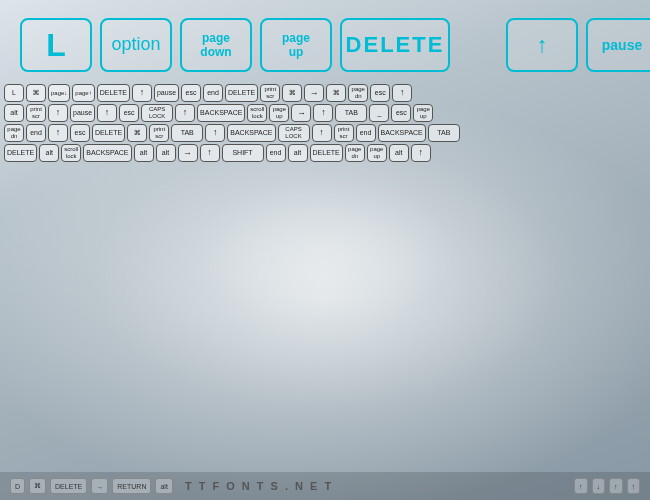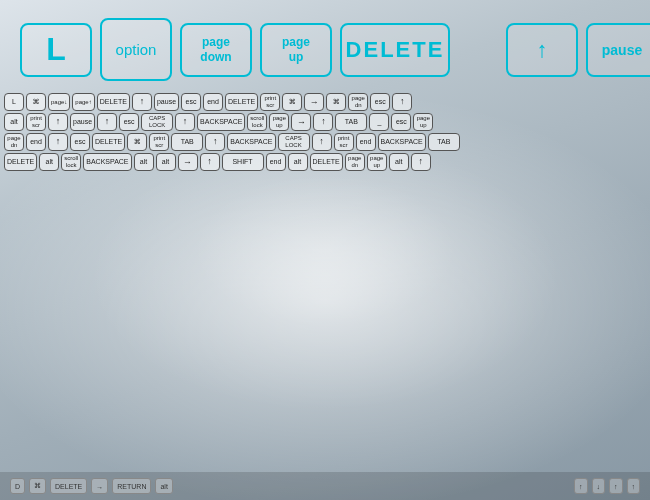--- a/index.html
+++ b/index.html
@@ -61,22 +61,22 @@
     }
 
     .key-L {
       width: 72px;
       height: 54px;
       font-size: 32px;
     }
 
     .key-option {
       width: 72px;
-      height: 63px;
-      font-size: 15px;
+      height: 54px;
+      font-size: 18px;
       font-weight: normal;
       text-align: right;
       line-height: 1.2;
       padding: 4px;
     }
 
     .key-pagedown {
       width: 72px;
       height: 54px;
       font-size: 12px;
@@ -291,19 +291,20 @@
 
   </div>
 
   <div class="bottom-strip">
     <div class="bottom-key">D</div>
     <div class="bottom-key">⌘</div>
     <div class="bottom-key">DELETE</div>
     <div class="bottom-key">→</div>
     <div class="bottom-key">RETURN</div>
     <div class="bottom-key">alt</div>
+    <span class="brand-text">T T F O N T S . N E T</span>
     <div style="flex:1"></div>
     <div class="bottom-key">↑</div>
     <div class="bottom-key">↓</div>
     <div class="bottom-key">↑</div>
     <div class="bottom-key">↑</div>
   </div>
 </div>
 
 </body></html>

